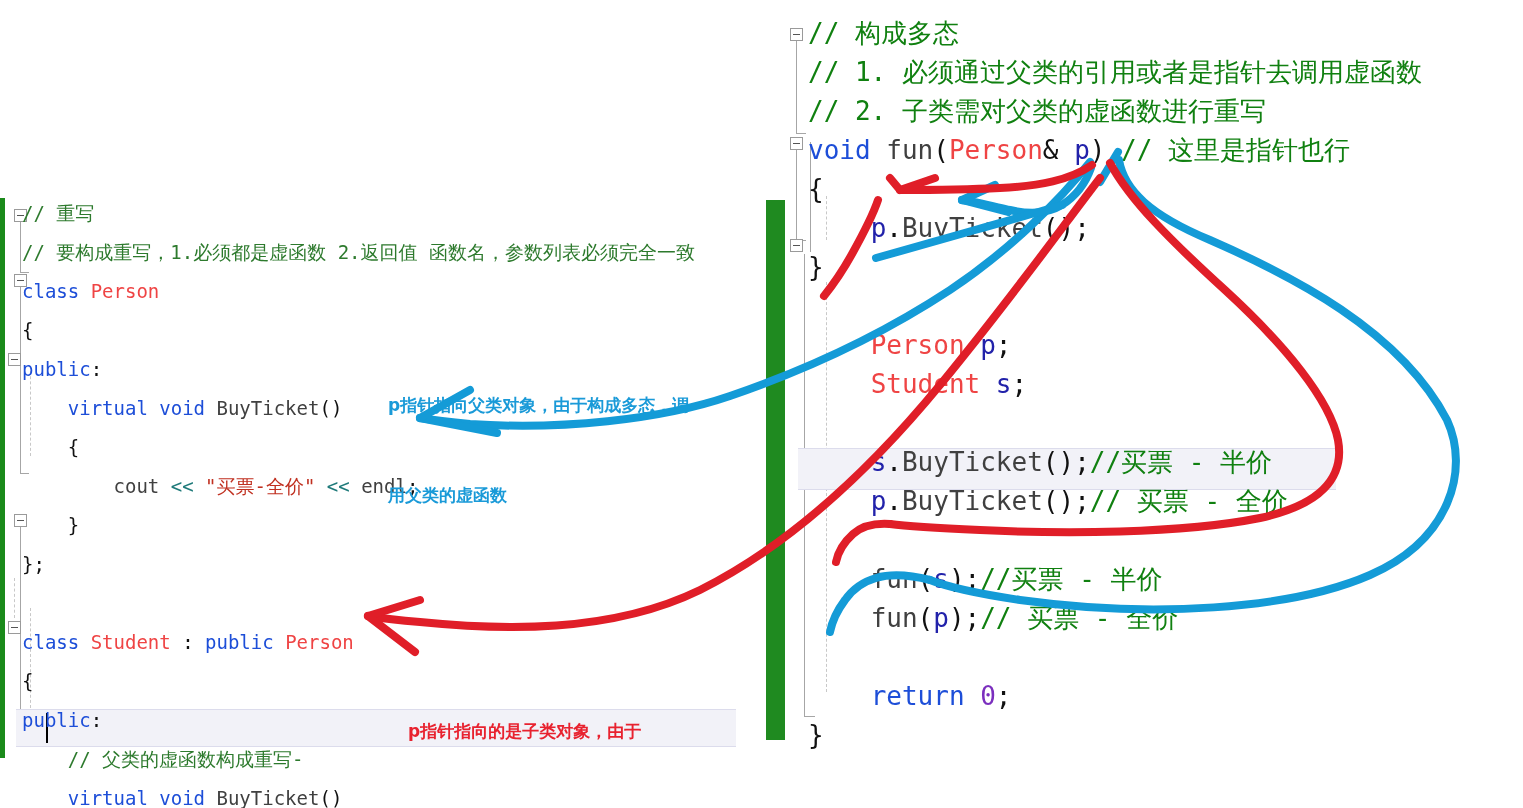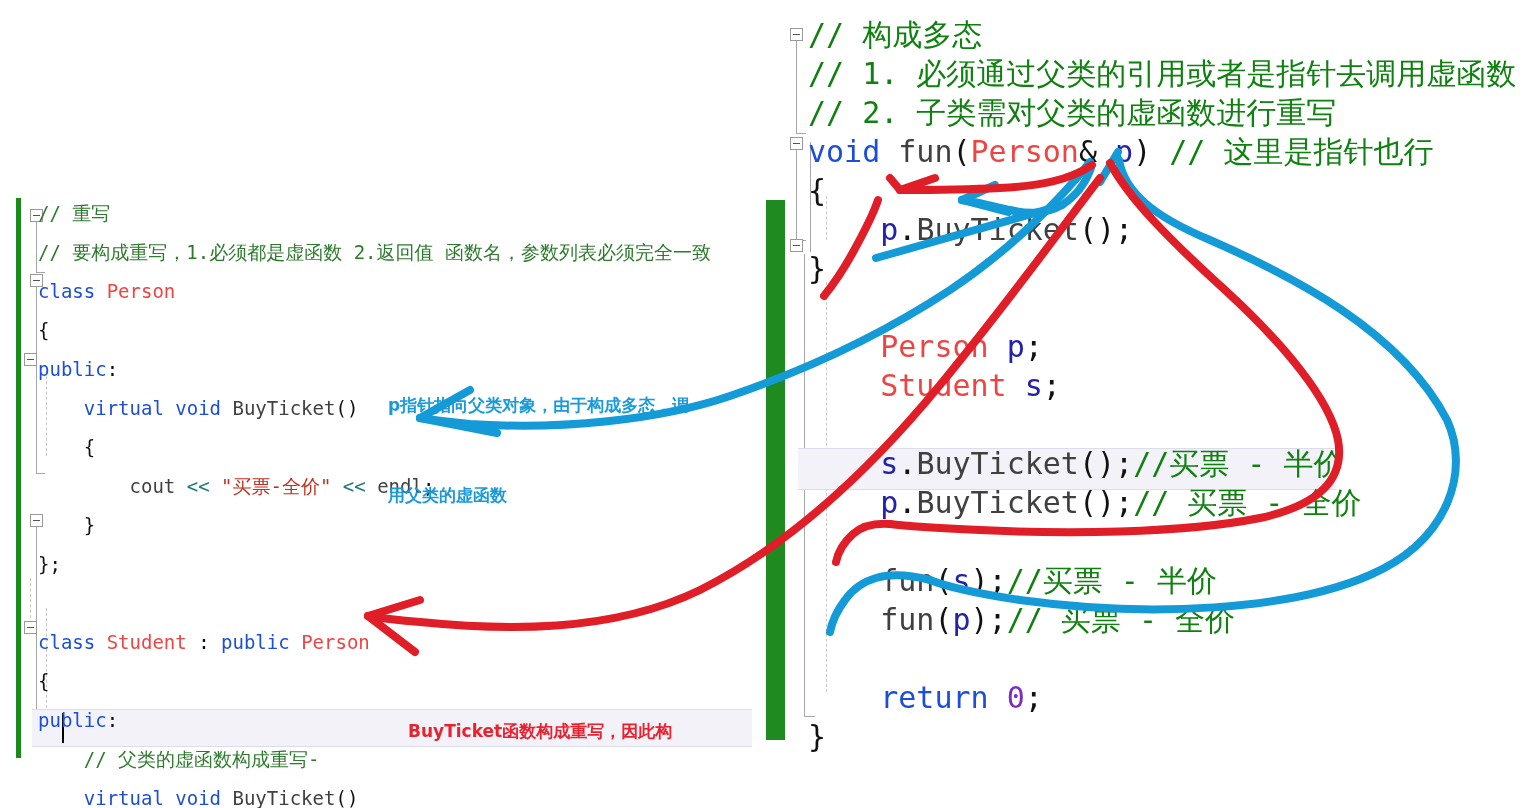--- a/index.html
+++ b/index.html
@@ -3,21 +3,21 @@
 <meta charset="utf-8">
 <style>
   html,body{margin:0;padding:0;background:#ffffff;}
   body{
     width:1523px;height:808px;position:relative;overflow:hidden;
     font-family:"DejaVu Sans Mono","Liberation Mono",monospace;
     background:#fff;
   }
   
   .panel{position:absolute;}
-  #left-panel{left:16px;top:198px;width:760px;height:560px;}
+  #left-panel{left:0;top:198px;width:760px;height:560px;}
   #right-panel{left:790px;top:14px;width:733px;height:730px;}
 
   .left-edge-green{
     position:absolute;left:0;top:0;width:5px;height:100%;
     background:#1a8a1a;
   }
   .vbar-green{
     position:absolute;left:766px;top:200px;width:19px;height:540px;
     background:#1f8a20;
   }
@@ -33,21 +33,21 @@
   .str{color:#c03020;}      
   .op{color:#1f7a7a;}       
   .cmt{color:#108010;}      
   .cmt2{color:#2d7a2d;}     
   .pun{color:#111111;}      
   .var{color:#2222aa;}      
   .num{color:#7b2fbe;}      
 
   
   .lineL{font-size:19px;height:39px;}
-  .lineR{font-size:30px;height:39px;}
+  .lineR{font-size:26px;height:39px;}
 
   
   .fold{
     position:absolute;width:13px;height:13px;border:1px solid #9a9a9a;
     background:#fff;box-sizing:border-box;
   }
   .fold:before{
     content:"";position:absolute;left:2px;top:5px;width:7px;height:1px;background:#555;
   }
   .vline{position:absolute;width:1px;background:#a6a6a6;}
@@ -118,20 +118,21 @@
 
   <div class="code" id="right-code" style="left:18px;top:6px;"><div class="cl lineR"><span></span><span class="cmt">// 构成多态</span></div><div class="cl lineR"><span></span><span class="cmt">// 1. 必须通过父类的引用或者是指针去调用虚函数</span></div><div class="cl lineR"><span></span><span class="cmt">// 2. 子类需对父类的虚函数进行重写</span></div><div class="cl lineR"><span></span><span class="kw">void </span><span class="fn">fun</span><span class="pun">(</span><span class="type">Person</span><span class="pun">&amp; </span><span class="var">p</span><span class="pun">) </span><span class="cmt">// 这里是指针也行</span></div><div class="cl lineR"><span></span><span class="pun">{</span></div><div class="cl lineR"><span>    </span><span class="var">p</span><span class="pun">.</span><span class="fn">BuyTicket</span><span class="pun">();</span></div><div class="cl lineR"><span></span><span class="pun">}</span></div><div class="cl lineR"><span></span><span class="pun"></span></div><div class="cl lineR"><span>    </span><span class="type">Person </span><span class="var">p</span><span class="pun">;</span></div><div class="cl lineR"><span>    </span><span class="type">Student </span><span class="var">s</span><span class="pun">;</span></div><div class="cl lineR"><span></span><span class="pun"></span></div><div class="cl lineR"><span>    </span><span class="var">s</span><span class="pun">.</span><span class="fn">BuyTicket</span><span class="pun">();</span><span class="cmt">//买票 - 半价</span></div><div class="cl lineR"><span>    </span><span class="var">p</span><span class="pun">.</span><span class="fn">BuyTicket</span><span class="pun">();</span><span class="cmt">// 买票 - 全价</span></div><div class="cl lineR"><span></span><span class="pun"></span></div><div class="cl lineR"><span>    </span><span class="fn">fun</span><span class="pun">(</span><span class="var">s</span><span class="pun">);</span><span class="cmt">//买票 - 半价</span></div><div class="cl lineR"><span>    </span><span class="fn">fun</span><span class="pun">(</span><span class="var">p</span><span class="pun">);</span><span class="cmt">// 买票 - 全价</span></div><div class="cl lineR"><span></span><span class="pun"></span></div><div class="cl lineR"><span>    </span><span class="kw">return </span><span class="num">0</span><span class="pun">;</span></div><div class="cl lineR"><span></span><span class="pun">}</span></div></div>
 </div>
 
 <div class="anno anno-blue" style="left:388px;top:330px;">
   <div>p指针指向父类对象，由于构成多态，调</div>
   <div>用父类的虚函数</div>
 </div>
 
 <div class="anno anno-red" style="left:408px;top:656px;">
+  <div>p指针指向的是子类对象，由于</div>
   <div>BuyTicket函数构成重写，因此构</div>
   
 </div>
 
 <svg class="overlay" viewBox="0 0 1523 808">
   <g fill="none" stroke-linecap="round" stroke-linejoin="round">
 
     <path stroke="#149bd7" stroke-width="8" d="M1119,160 C1124,190 1150,215 1210,240 C1290,275 1400,330 1447,420
          C1470,470 1450,540 1370,575 C1290,610 1150,618 1020,600
          C 980,594 950,588 930,580"></path>

